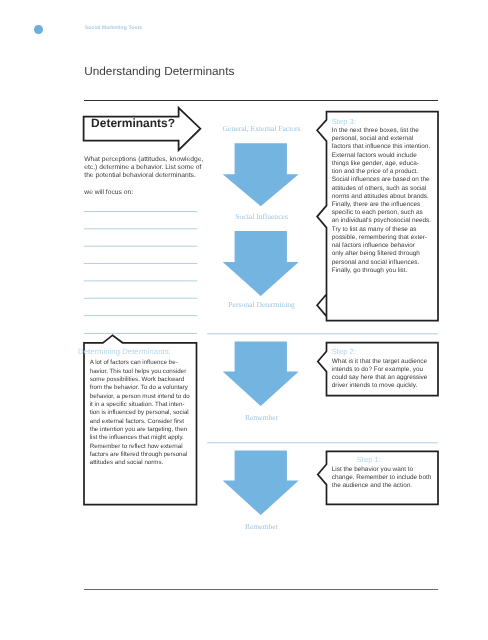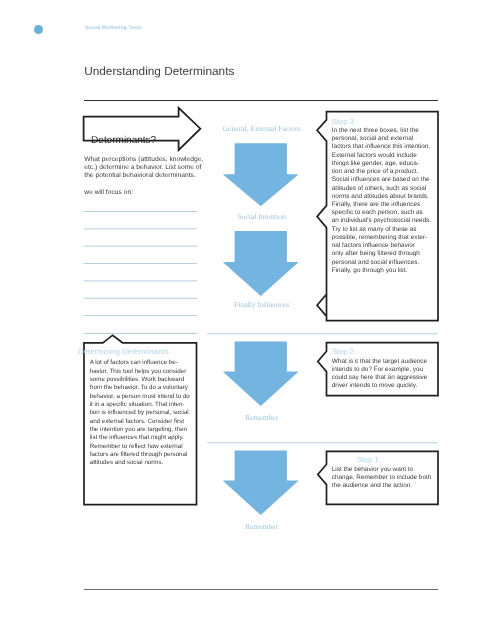--- a/index.html
+++ b/index.html
@@ -25,22 +25,22 @@
   .rule-top{position:absolute;left:83.5px;top:99.6px;width:354.3px;height:1.1px;
             background:#2e2e2e;}
   .rule-bottom{position:absolute;left:83.9px;top:588.7px;width:353.9px;height:1.1px;
                background:#6a6a6a;}
 
   
   .vec{position:absolute;left:0;top:0;width:488px;height:640px;
        pointer-events:none;overflow:visible;}
 
   
-  .det-head{position:absolute;left:91.1px;top:137px;font-size:10px;
-            font-weight:normal;color:#262626;letter-spacing:0;line-height:8.7px;
+  .det-head{position:absolute;left:91.1px;top:119px;font-size:12px;
+            font-weight:bold;color:#262626;letter-spacing:0;line-height:8.7px;
             white-space:nowrap;}
   .det-para{position:absolute;left:84.3px;top:155.6px;font-size:6.7px;
             line-height:8.2px;color:#3a3a3a;letter-spacing:0;white-space:nowrap;}
   .det-prompt{position:absolute;left:84.3px;top:188.8px;font-size:6.7px;
               color:#3a3a3a;line-height:8.2px;white-space:nowrap;}
 
   .dd-head{position:absolute;left:78px;top:348.4px;font-size:7.8px;
            color:#b3d7ec;letter-spacing:0;white-space:nowrap;line-height:7.8px;}
   .dd-body{position:absolute;left:89.7px;top:359.3px;font-size:6.2px;
            line-height:8.33px;color:#3a3a3a;letter-spacing:0;white-space:nowrap;}
@@ -125,22 +125,22 @@
       <div class="txt-line">tion is influenced by personal, social</div>
       <div class="txt-line">and external factors. Consider first</div>
       <div class="txt-line">the intention you are targeting, then</div>
       <div class="txt-line">list the influences that might apply.</div>
       <div class="txt-line">Remember to reflect how external</div>
       <div class="txt-line">factors are filtered through personal</div>
       <div class="txt-line">attitudes and social norms.</div>
     </div>
 
   <div class="flow-label" style="left:211.6px;top:125.2px;width:100px;">General, External Factors</div>
-  <div class="flow-label" style="left:211.6px;top:213.2px;width:100px;">Social Intention</div>
-  <div class="flow-label" style="left:211.6px;top:300.9px;width:100px;">Finally Influences</div>
+  <div class="flow-label" style="left:211.6px;top:213.2px;width:100px;">Social Influences</div>
+  <div class="flow-label" style="left:211.6px;top:300.9px;width:100px;">Personal Determining</div>
   <div class="flow-label" style="left:211.6px;top:414.4px;width:100px;">Remember</div>
   <div class="flow-label" style="left:211.6px;top:523.2px;width:100px;">Remember</div>
 
   <div class="step-head" style="left:331.8px;top:118px;">Step 3:</div>
   <div class="step-body" style="left:331.8px;top:127px;width:106px;">
       <div class="txt-line">In the next three boxes, list the</div>
       <div class="txt-line">personal, social and external</div>
       <div class="txt-line">factors that influence this intention.</div>
       <div class="txt-line">External factors would include</div>
       <div class="txt-line">things like gender, age, educa-</div>

